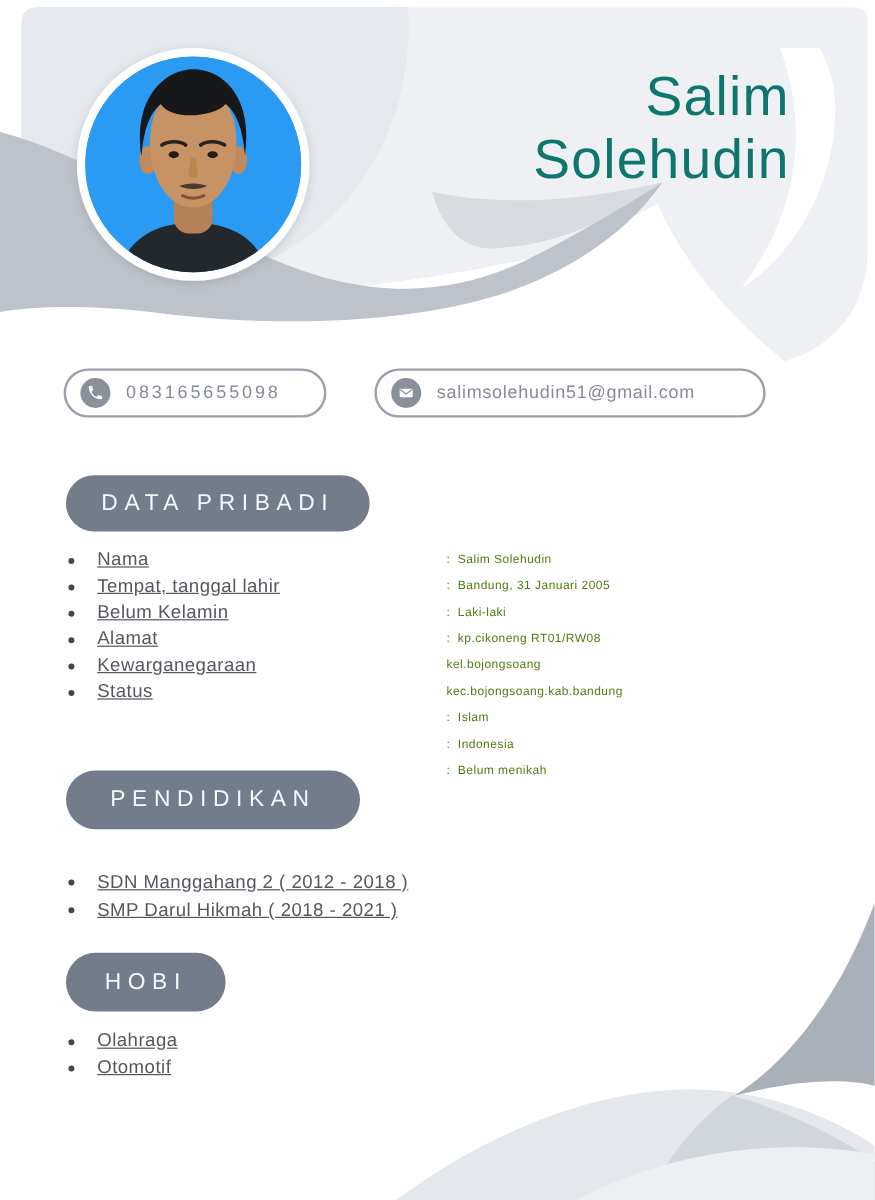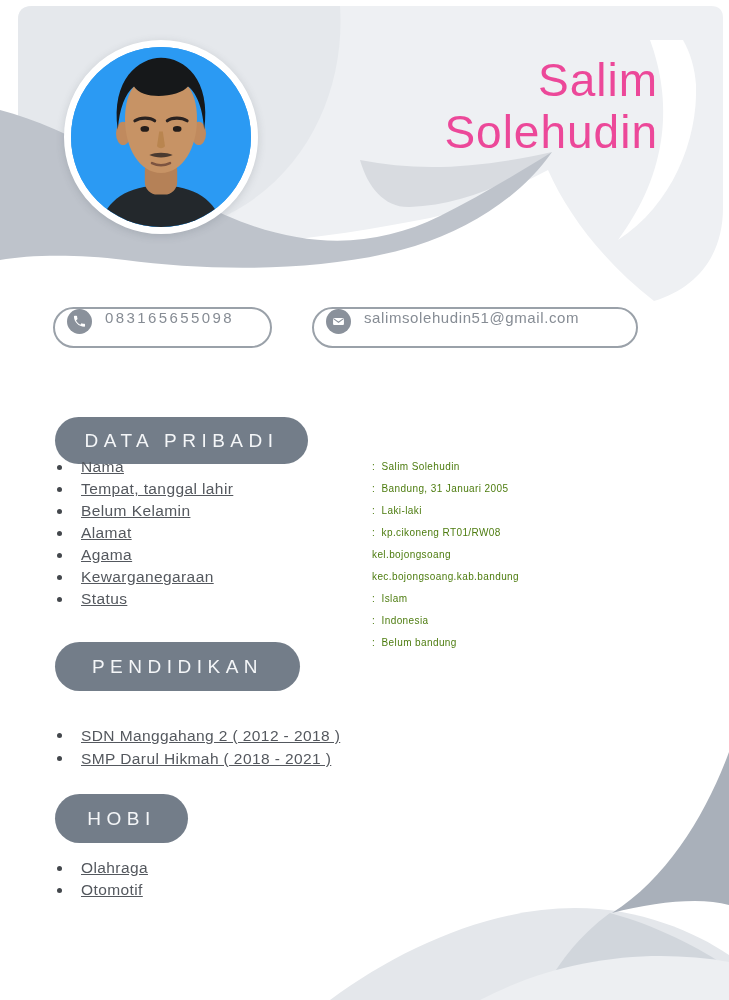--- a/index.html
+++ b/index.html
@@ -17,47 +17,47 @@
     border:7px solid #ffffff;border-radius:50%;
     box-shadow:0 2px 8px rgba(60,70,85,.18);
     overflow:hidden;background:#2b9af3;
   }
   .photo-ring svg{display:block;width:100%;height:100%;}
 
   
   .name{
     position:absolute;top:54px;right:71px;text-align:right;
     font-size:46px;line-height:52px;font-weight:500;
-    color:#ec4899;letter-spacing:1px;white-space:nowrap;
+    color:#0f766e;letter-spacing:1px;white-space:nowrap;
   }
 
   
   .pill{
     position:absolute;height:41px;border:2px solid #9aa1a9;border-radius:22px;
-    display:flex;align-items:flex-start;background:transparent;box-sizing:border-box;
+    display:flex;align-items:center;background:transparent;box-sizing:border-box;
     padding:0 14px 0 12px;
   }
   .pill-phone{left:53px;top:307px;width:219px;}
   .pill-email{left:312px;top:307px;width:326px;}
   .icon-circle{
     width:25px;height:25px;border-radius:50%;background:#8a919b;
     display:flex;align-items:center;justify-content:center;flex:0 0 auto;
     margin-right:13px;
   }
   .icon-circle svg{width:15px;height:15px;}
   .pill-text{font-size:15px;color:#868c94;letter-spacing:.6px;white-space:nowrap;}
   .pill-phone .pill-text{letter-spacing:2.4px;}
 
   
   .sec-pill{
     position:absolute;background:#737d89;border-radius:25px;color:#f4f6f8;
     display:flex;align-items:center;justify-content:center;
     font-size:19px;font-weight:500;letter-spacing:5.5px;white-space:nowrap;
   }
-  .sec-personal{left:55px;top:417px;width:253px;height:47px;}
+  .sec-personal{left:55px;top:396px;width:253px;height:47px;}
   .sec-education{left:55px;top:642px;width:245px;height:49px;}
   .sec-hobby{left:55px;top:794px;width:133px;height:49px;}
 
   
   .blist{position:absolute;margin:0;padding:0;list-style:none;}
   .blist li{
     display:flex;align-items:flex-start;
     font-size:15.5px;line-height:22px;color:#54585e;letter-spacing:.4px;
     white-space:pre;
     text-decoration:underline;
@@ -162,35 +162,34 @@
 
     <div class="sec-pill sec-personal">
       <span>DATA PRIBADI</span>
     </div>
 
     <ul class="blist labels-list">
       <li><span class="dot"></span><span>Nama</span></li>
       <li><span class="dot"></span><span>Tempat, tanggal lahir</span></li>
       <li><span class="dot"></span><span>Belum Kelamin</span></li>
       <li><span class="dot"></span><span>Alamat</span></li>
-      <li><span class="dot"></span><span>Agama</span></li>
       <li><span class="dot"></span><span>Kewarganegaraan</span></li>
       <li><span class="dot"></span><span>Status</span></li>
     </ul>
 
     <div class="values-list">
       <div>:  Salim Solehudin</div>
       <div>:  Bandung, 31 Januari 2005</div>
       <div>:  Laki-laki</div>
       <div>:  kp.cikoneng RT01/RW08</div>
       <div>kel.bojongsoang</div>
       <div>kec.bojongsoang.kab.bandung</div>
       <div>:  Islam</div>
       <div>:  Indonesia</div>
-      <div>:  Belum bandung</div>
+      <div>:  Belum menikah</div>
     </div>
 
     <div class="sec-pill sec-education">
       <span>PENDIDIKAN</span>
     </div>
 
     <ul class="blist edu-list">
       <li><span class="dot"></span><span>SDN Manggahang 2 ( 2012 - 2018 )</span></li>
       <li><span class="dot"></span><span>SMP Darul Hikmah ( 2018 - 2021 )</span></li>
     </ul>

